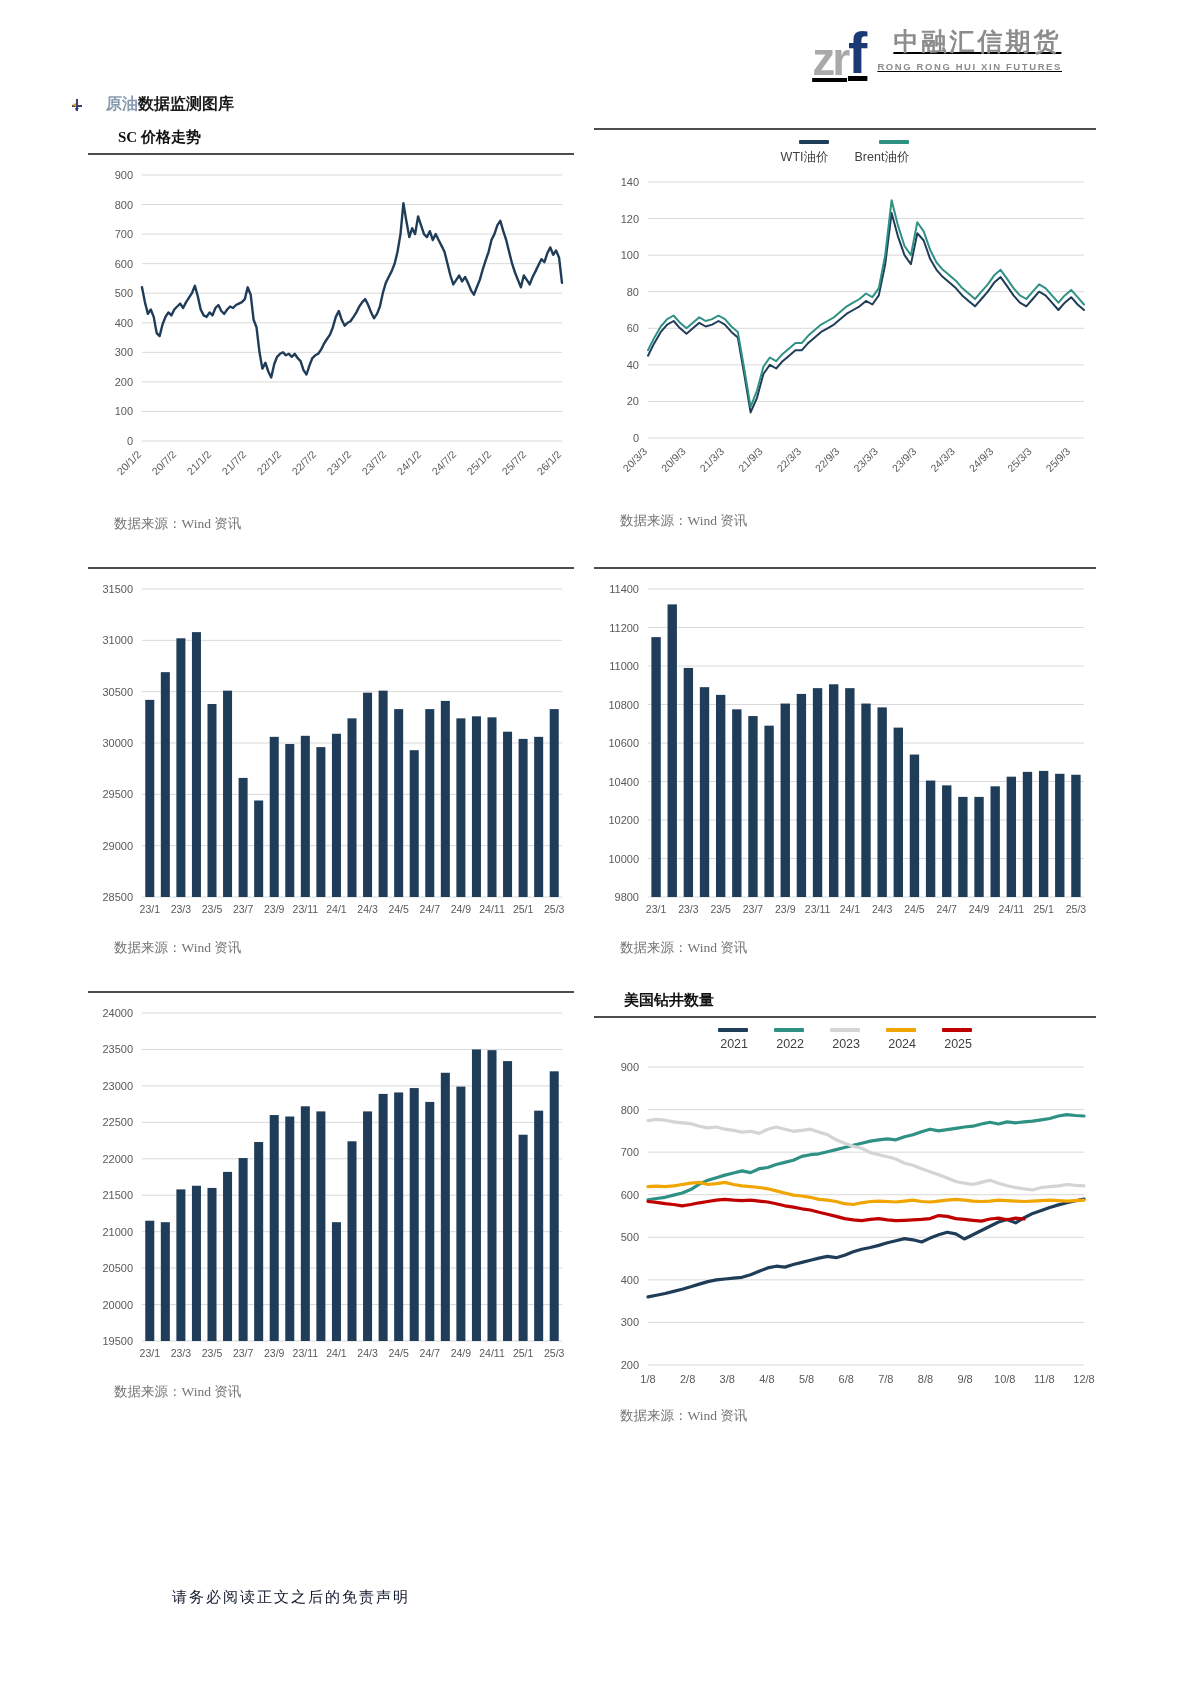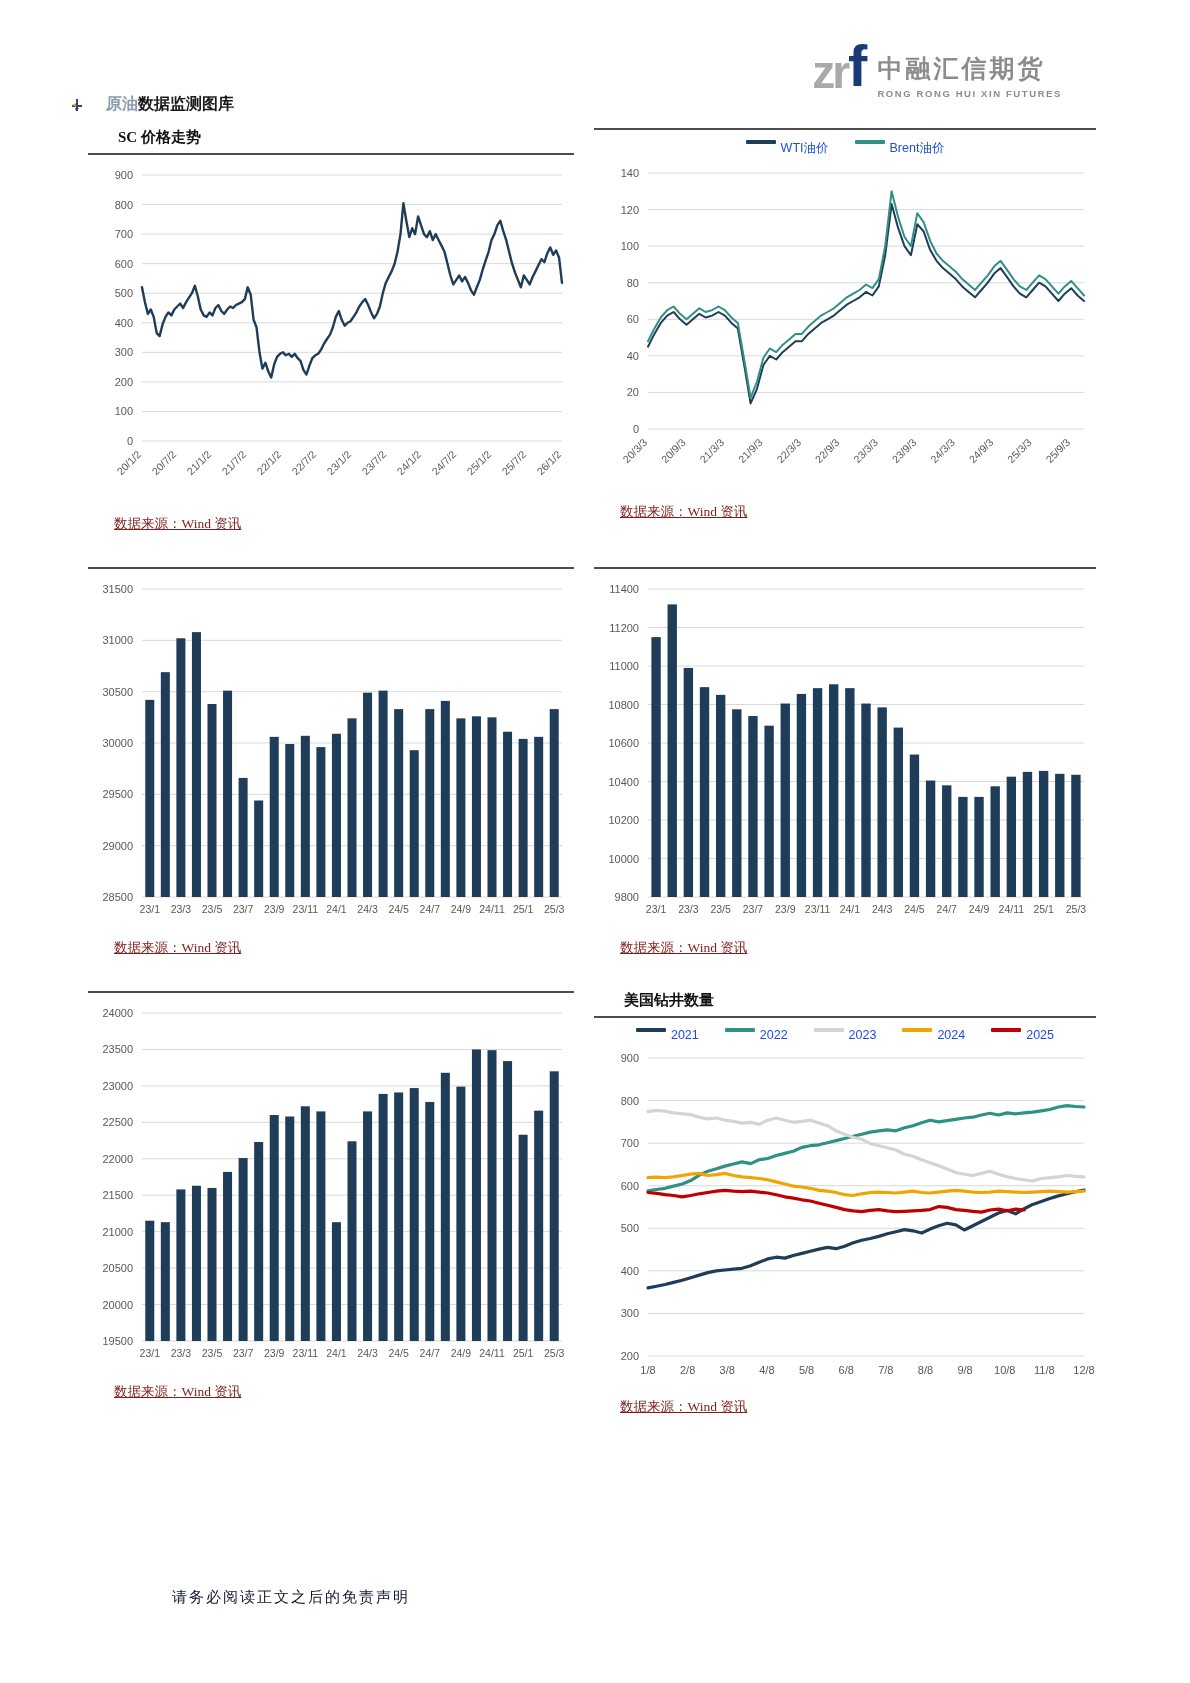--- a/index.html
+++ b/index.html
@@ -1,42 +1,42 @@
 <!DOCTYPE html>
 <html><head>
 <meta charset="utf-8">
 <style>
   html,body{margin:0;padding:0;background:#ffffff;}
   body{width:1190px;height:1683px;position:relative;font-family:"Liberation Sans",sans-serif;overflow:hidden;}
 
   
-  .logo{position:absolute;top:32px;right:128px;display:flex;align-items:flex-end;gap:10px;}
+  .logo{position:absolute;top:19px;right:128px;display:flex;align-items:flex-start;gap:10px;text-decoration:underline;}
   .logo-mark{display:flex;align-items:flex-end;line-height:1;}
   .logo-zr{font:bold 46px "Liberation Sans",sans-serif;color:#a9a9a9;letter-spacing:-3px;}
   .logo-f{font:bold 58px "Liberation Sans",sans-serif;color:#1b3a75;margin-left:1px;}
   .logo-text{padding-top:6px;}
-  .logo-cn{font:bold 25px "Liberation Serif",serif;color:#8c8c8c;letter-spacing:3px;white-space:nowrap;}
+  .logo-cn{font:bold 25px "Liberation Serif",serif;color:#8c8c8c;letter-spacing:3px;white-space:nowrap;margin-left:16px;}
   .logo-en{font:bold 9.5px "Liberation Sans",sans-serif;color:#8c8c8c;letter-spacing:1.6px;margin-top:3px;white-space:nowrap;}
 
   
   .section-head{position:absolute;top:94px;left:70px;display:flex;align-items:center;gap:22px;text-align:center;}
   .bullet{width:14px;height:14px;position:relative;flex:0 0 auto;}
   .section-title{font:bold 16px "Liberation Serif",serif;color:#1a1a1a;}
   .section-title .hl{color:#8a9bb0;}
 
   
   .grid{position:absolute;top:128px;left:88px;width:1008px;display:grid;
         grid-template-columns:486px 502px;column-gap:20px;row-gap:34px;}
   .block h3{margin:0 0 6px 30px;font:bold 15px "Liberation Serif",serif;color:#111;}
   .rule{border-top:2px solid #4d4d4d;margin-bottom:6px;}
   .plot{width:100%;}
   .legend{display:flex;justify-content:center;gap:26px;margin:10px 0 2px 0;}
-  .legend-item{display:flex;align-items:flex-start;gap:5px;font:12.5px "Liberation Sans",sans-serif;color:#1d4ed8;}
+  .legend-item{display:flex;align-items:flex-end;gap:5px;font:12.5px "Liberation Sans",sans-serif;color:#404040;flex-direction:column;}
   .legend-swatch{width:30px;height:4px;border-radius:1px;}
-  .source{margin:10px 0 0 26px;font:13.5px "Liberation Serif",serif;color:#7f1d1d;text-decoration:underline;}
+  .source{margin:10px 0 0 26px;font:13.5px "Liberation Serif",serif;color:#737373;}
 
   .footer{position:absolute;top:1588px;left:172px;font:15px "Liberation Serif",serif;color:#0f172a;letter-spacing:2px;}
 
   svg text{font-family:"Liberation Sans",sans-serif;}
 </style>
 </head>
 <body>
 
 <div class="logo">
   <div class="logo-mark">

